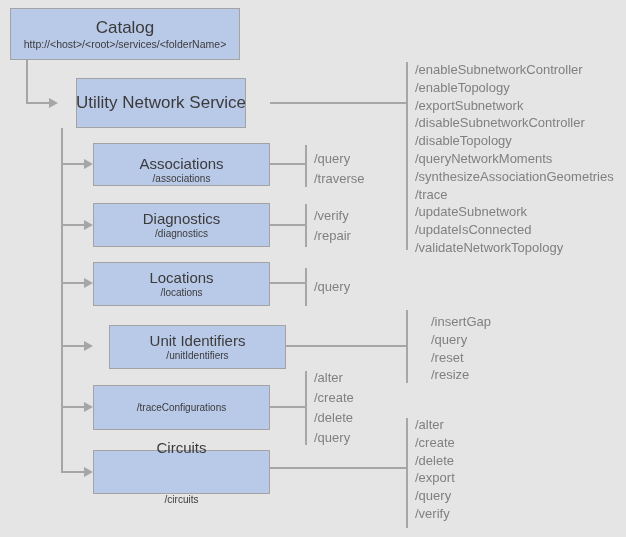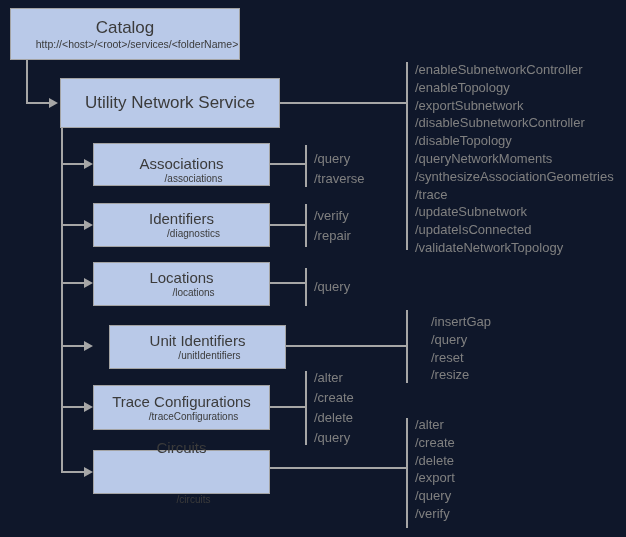--- a/index.html
+++ b/index.html
@@ -1,26 +1,26 @@
 <!DOCTYPE html>
 <html><head>
 <meta charset="utf-8">
 <style>
   html,body{margin:0;padding:0;background:#ffffff;}
   .canvas{
-    position:relative;width:626px;height:537px;background:#0f172a;
+    position:relative;width:626px;height:537px;background:#e5e5e5;
     font-family:"Liberation Sans",sans-serif;overflow:hidden;
   }
   .node{
     position:absolute;background:#b9c9e8;border:1.5px solid #a3a3a3;
     box-sizing:border-box;display:flex;flex-direction:column;
     align-items:center;justify-content:center;text-align:center;
   }
   .node .title{color:#3b3b3b;font-size:17px;line-height:20px;white-space:nowrap;}
-  .node .subtitle{color:#3b3b3b;font-size:10.5px;line-height:13px;white-space:nowrap;padding-left:24px;}
+  .node .subtitle{color:#3b3b3b;font-size:10.5px;line-height:13px;white-space:nowrap;}
   .node.child .title{font-size:15px;line-height:18px;}
   .node.child .subtitle{font-size:10px;line-height:12px;}
   .line{position:absolute;background:#a6a6a6;}
   .h{height:2px;} .v{width:2px;}
   .arrow-r{
     position:absolute;width:0;height:0;
     border-top:5px solid transparent;border-bottom:5px solid transparent;
     border-left:9px solid #a6a6a6;
   }
   .ops{position:absolute;color:#808080;font-size:13px;white-space:nowrap;}
@@ -75,46 +75,45 @@
   <div class="line v" style="left:305px;top:371px;height:74px;"></div>
 
   <div class="line h" style="left:270px;top:467px;width:137px;"></div>
   <div class="line v" style="left:406px;top:418px;height:110px;"></div>
 
   <div class="node" style="left:10px;top:8px;width:230px;height:52px;">
     <div class="title">Catalog</div>
     <div class="subtitle">http://&lt;host&gt;/&lt;root&gt;/services/&lt;folderName&gt;</div>
   </div>
 
-  <div class="node" style="left:60px;top:78px;width:220px;height:50px;">
+  <div class="node" style="left:76px;top:78px;width:170px;height:50px;">
     <div class="title">Utility Network Service</div>
   </div>
 
   <div class="node child" style="left:93px;top:143px;width:177px;height:43px;justify-content:flex-end;">
     <div class="title">Associations</div>
     <div class="subtitle">/associations</div>
   </div>
 
   <div class="node child" style="left:93px;top:203px;width:177px;height:44px;">
-    <div class="title">Identifiers</div>
+    <div class="title">Diagnostics</div>
     <div class="subtitle">/diagnostics</div>
   </div>
 
   <div class="node child" style="left:93px;top:262px;width:177px;height:44px;">
     <div class="title">Locations</div>
     <div class="subtitle">/locations</div>
   </div>
 
   <div class="node child" style="left:93px;top:325px;width:177px;height:44px;margin-left:16px;">
     <div class="title">Unit Identifiers</div>
     <div class="subtitle">/unitIdentifiers</div>
   </div>
 
   <div class="node child" style="left:93px;top:385px;width:177px;height:45px;">
-    <div class="title">Trace Configurations</div>
     <div class="subtitle">/traceConfigurations</div>
   </div>
 
   <div class="node child" style="left:93px;top:450px;width:177px;height:44px;gap:37px;">
     <div class="title">Circuits</div>
     <div class="subtitle">/circuits</div>
   </div>
 
   <div class="ops tall" style="left:415px;top:61px;">
     <div>/enableSubnetworkController</div>

